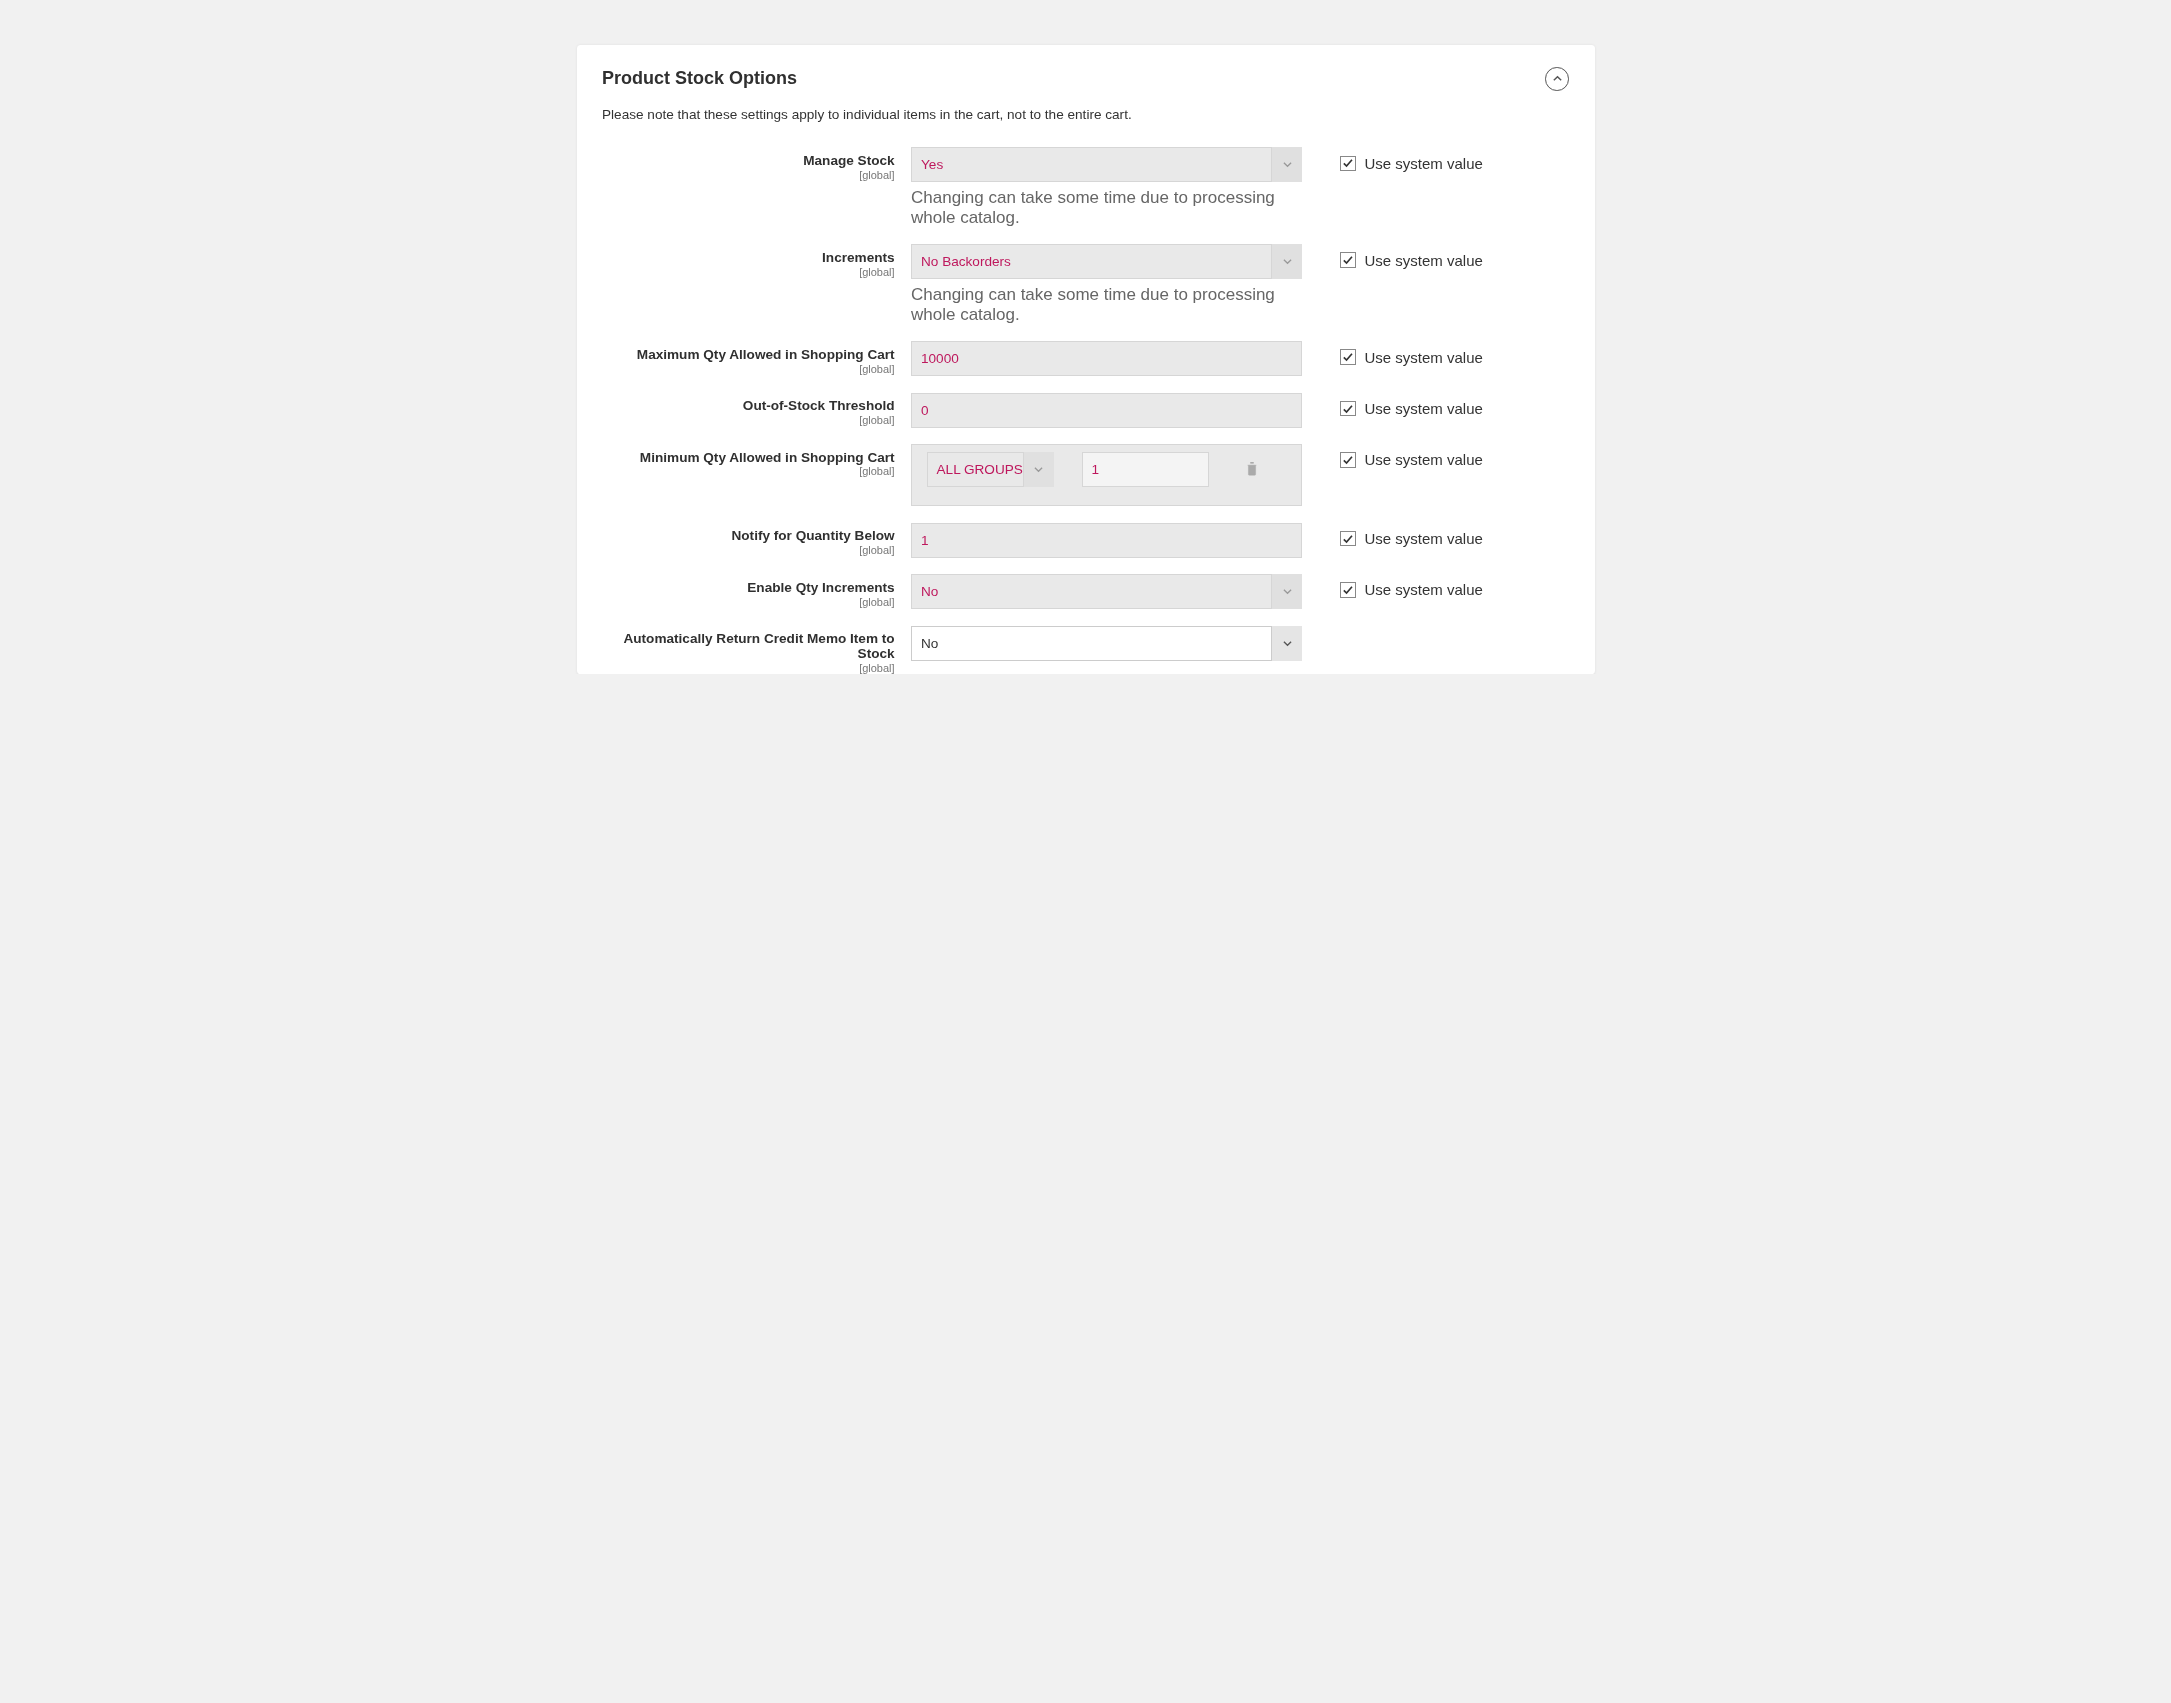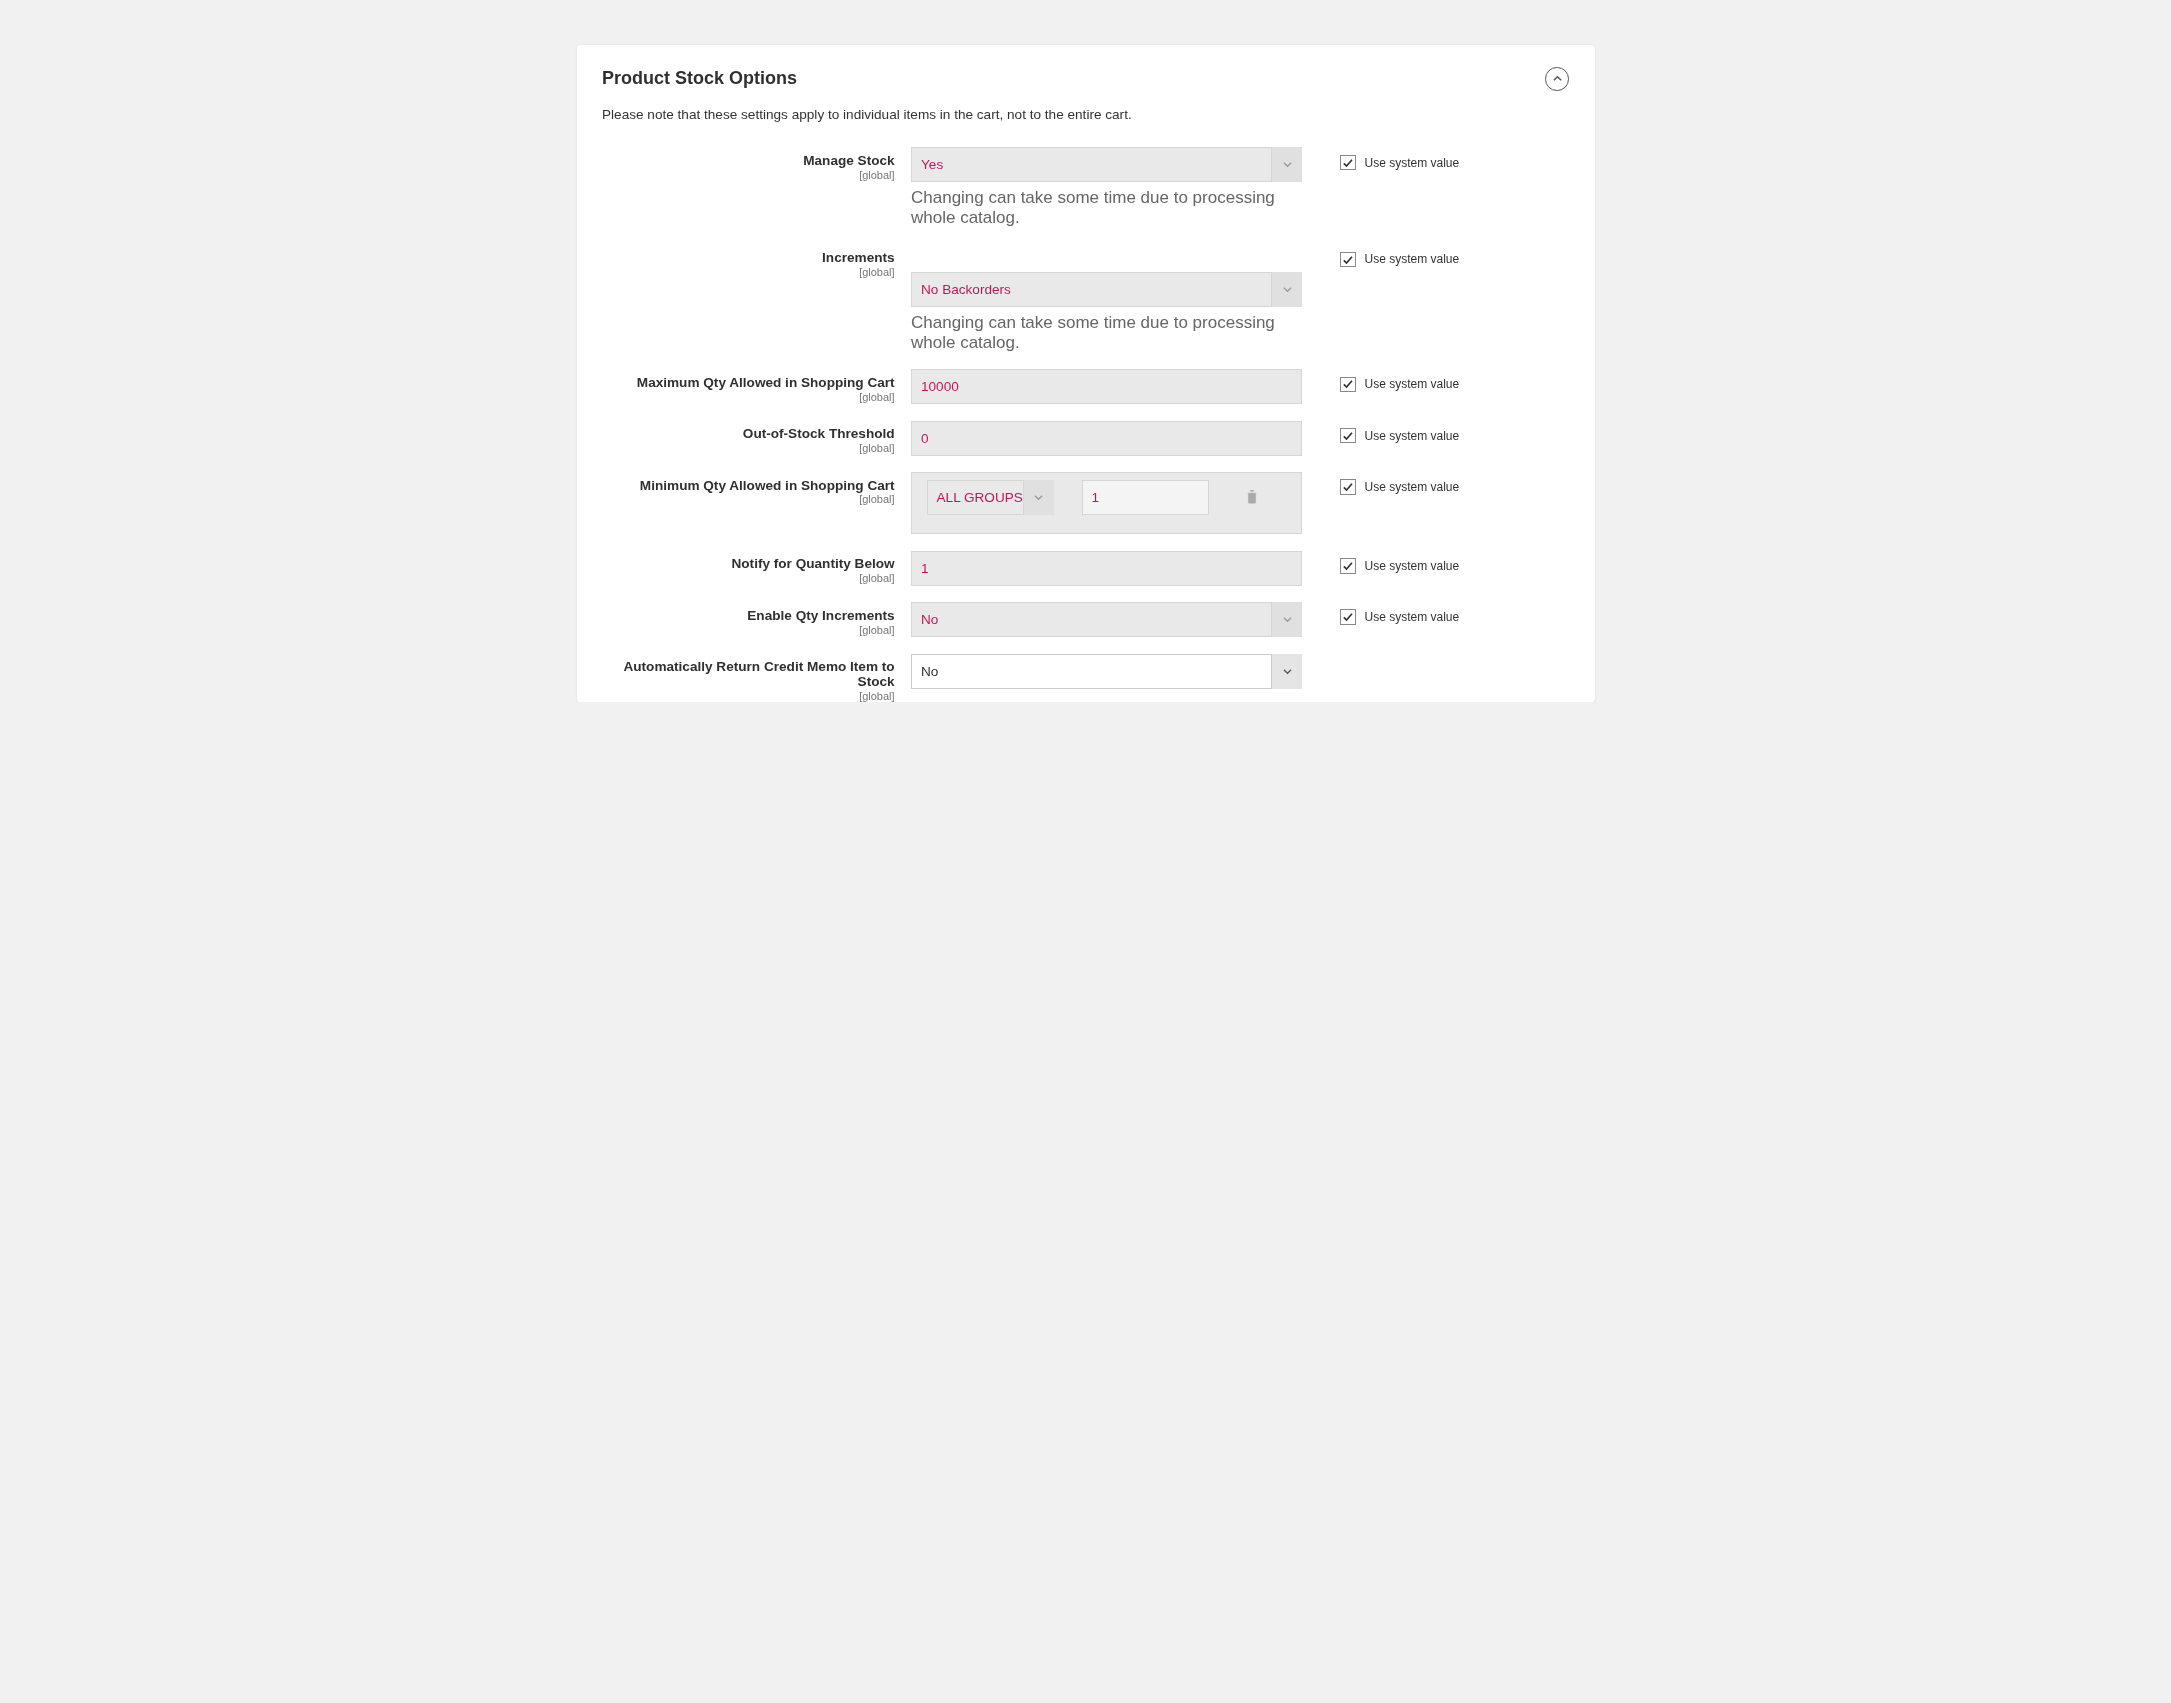--- a/index.html
+++ b/index.html
@@ -111,21 +111,21 @@
   }
   .checkbox {
     width: 15.5px; height: 15.5px;
     border: 0.9px solid #888;
     display: inline-flex;
     align-items: center; justify-content: center;
     background: #fff;
     cursor: pointer;
   }
   .checkbox svg { width: 11.8px; height: 11.8px; }
-  .inherit-label { font-size: 12px; color: #333; }
+  .inherit-label { font-size: 15px; color: #333; }
   .qty-table {
     background: #e9e9e9;
     border: 0.9px solid #d6d6d6;
     padding: 0;
   }
   .qty-header, .qty-row {
     display: flex;
     align-items: center;
     padding: 12.7px 14.5px;
   }
@@ -196,21 +196,21 @@
     </div>
   </div>
 
   <div class="form-row">
     <div class="label-col">
       <span class="label-main">Increments</span>
       <span class="label-scope">[global]</span>
     </div>
     <div class="control-col">
       <div class="select-wrap disabled">
-        <div class="select disabled" style="line-height:33px;margin-top:28px;">No Backorders</div>
+        <div class="select disabled" style="line-height:33px;">No Backorders</div>
         <div class="chev muted">
             <svg viewBox="0 0 10 10">
               <path d="M1 3 L5 7 L9 3" fill="none" stroke="#999" stroke-width="1.4"></path>
             </svg>
           </div>
       </div>
       <div class="help-note">Changing can take some time due to processing whole catalog.</div>
     </div>
     <div class="inherit-col">
       <span class="checkbox">

